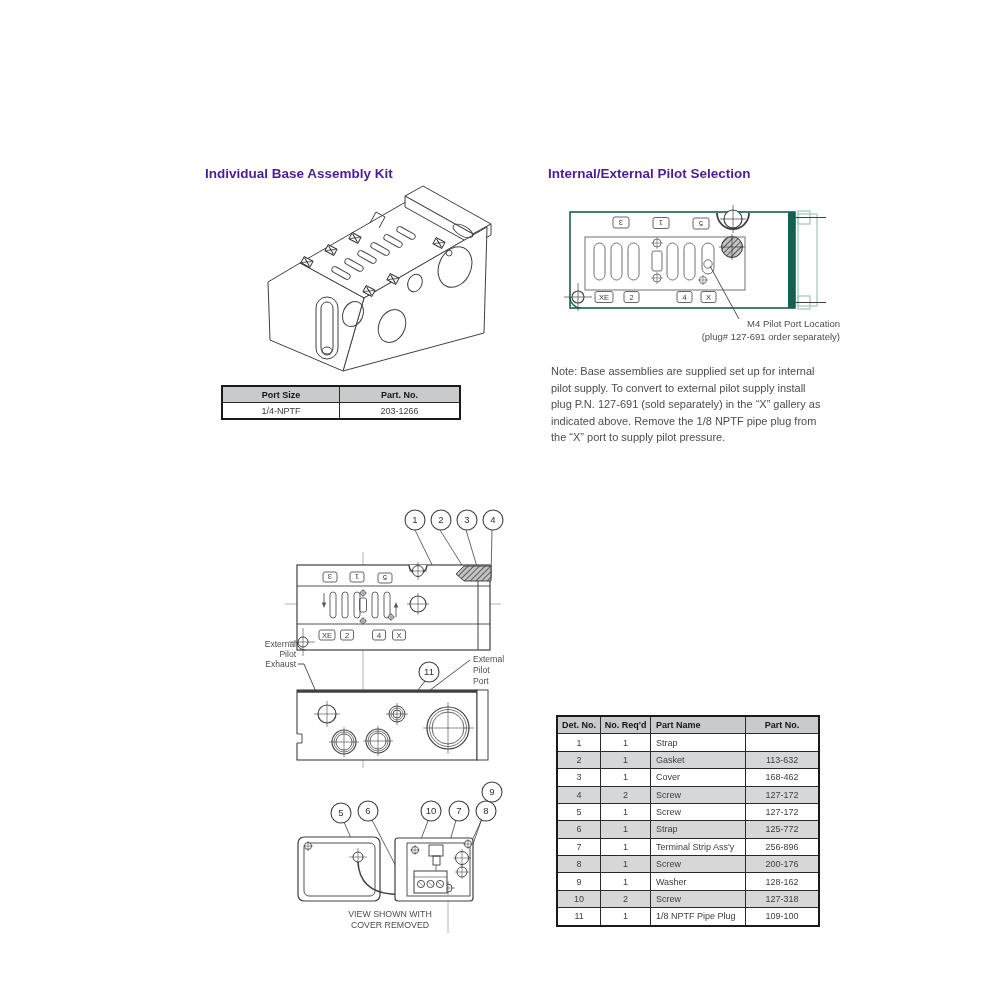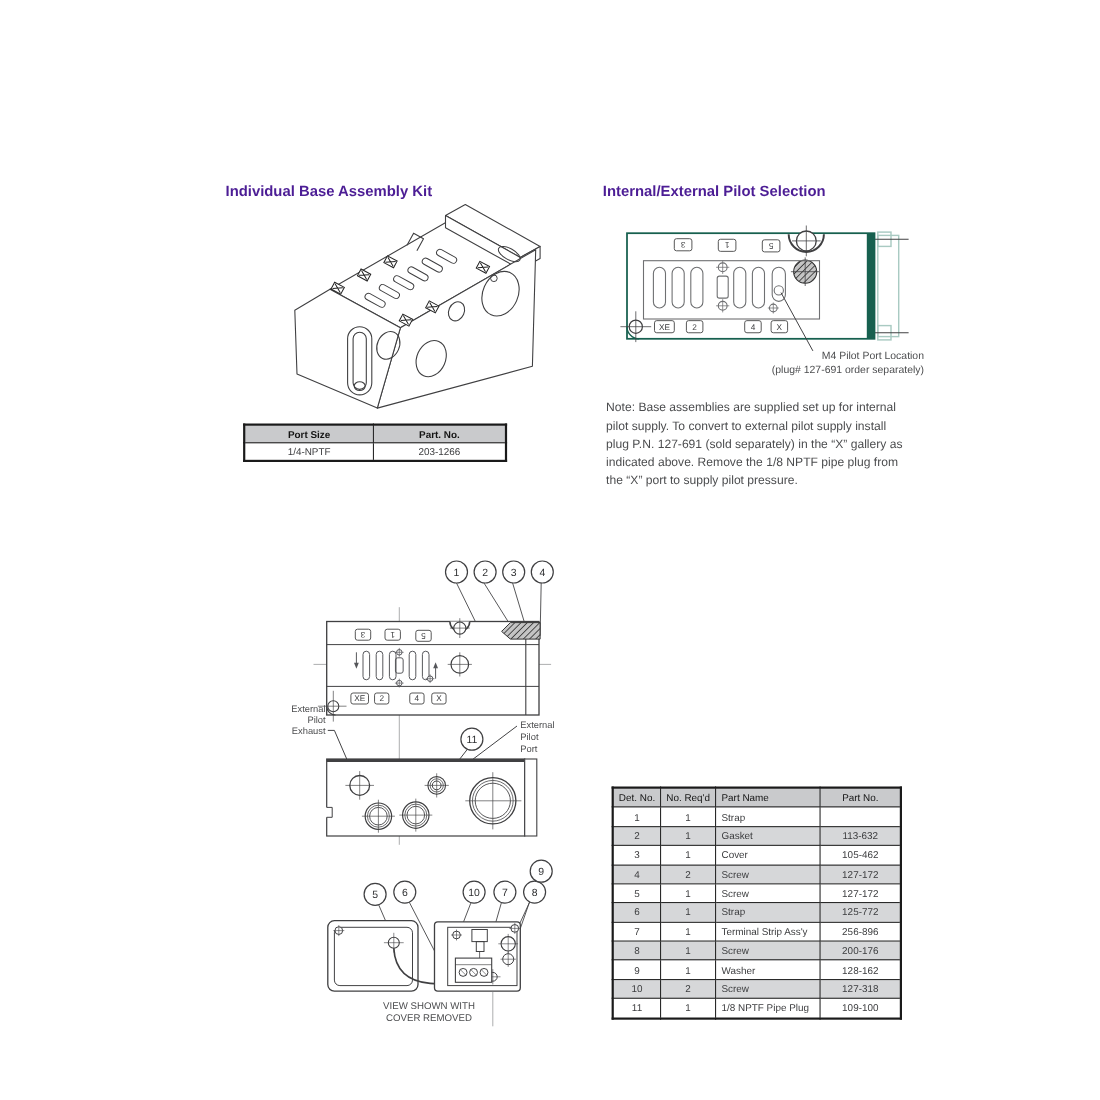--- a/index.html
+++ b/index.html
@@ -14,21 +14,21 @@
   .m4-label{position:absolute;left:630px;top:317px;width:210px;text-align:right;
             font-size:9.5px;color:#4c4d4f;line-height:1.4;}
   .note{position:absolute;left:551px;top:363px;width:274px;font-size:11px;
         line-height:1.5;color:#4c4d4f;}
   table{border-collapse:collapse;font-size:9px;color:#3c3d3f;}
   .port-table{position:absolute;left:221px;top:385px;width:240px;border:2px solid #1a1a1a;}
   .port-table th,.port-table td{border:1px solid #2a2a2a;text-align:center;padding:2.5px 2px;}
   .port-table th{background:#c9cacc;color:#141414;font-weight:bold;}
   .parts-table{position:absolute;left:556px;top:715px;width:264px;border:2px solid #1a1a1a;}
   .parts-table th,.parts-table td{border:1px solid #2a2a2a;text-align:center;padding:3.2px 2px;}
-  .parts-table th{background:#c9cacc;color:#141414;font-weight:normal;}
+  .parts-table th{background:#c9cacc;color:#141414;font-weight:bold;}
   .parts-table th.lft,.parts-table td.lft{text-align:left;padding-left:5px;}
   .parts-table tr.shade td{background:#d6d7d9;}
   svg text{font-family:"Liberation Sans",sans-serif;fill:#38393b;stroke:none;}
   svg .callout-num{font-size:9.5px;fill:#2f3032;}
   svg .port-txt{font-size:7.5px;}
   svg .anno{font-size:8.5px;fill:#4c4d4f;}
   svg .cap{font-size:8.8px;fill:#4c4d4f;}
 </style>
 </head>
 <body>
@@ -463,21 +463,21 @@
       <tr class="shade">
         <td>2</td>
         <td>1</td>
         <td class="lft">Gasket</td>
         <td>113-632</td>
       </tr>
       <tr>
         <td>3</td>
         <td>1</td>
         <td class="lft">Cover</td>
-        <td>105-462</td>
+        <td>168-462</td>
       </tr>
       <tr class="shade">
         <td>4</td>
         <td>2</td>
         <td class="lft">Screw</td>
         <td>127-172</td>
       </tr>
       <tr>
         <td>5</td>
         <td>1</td>

